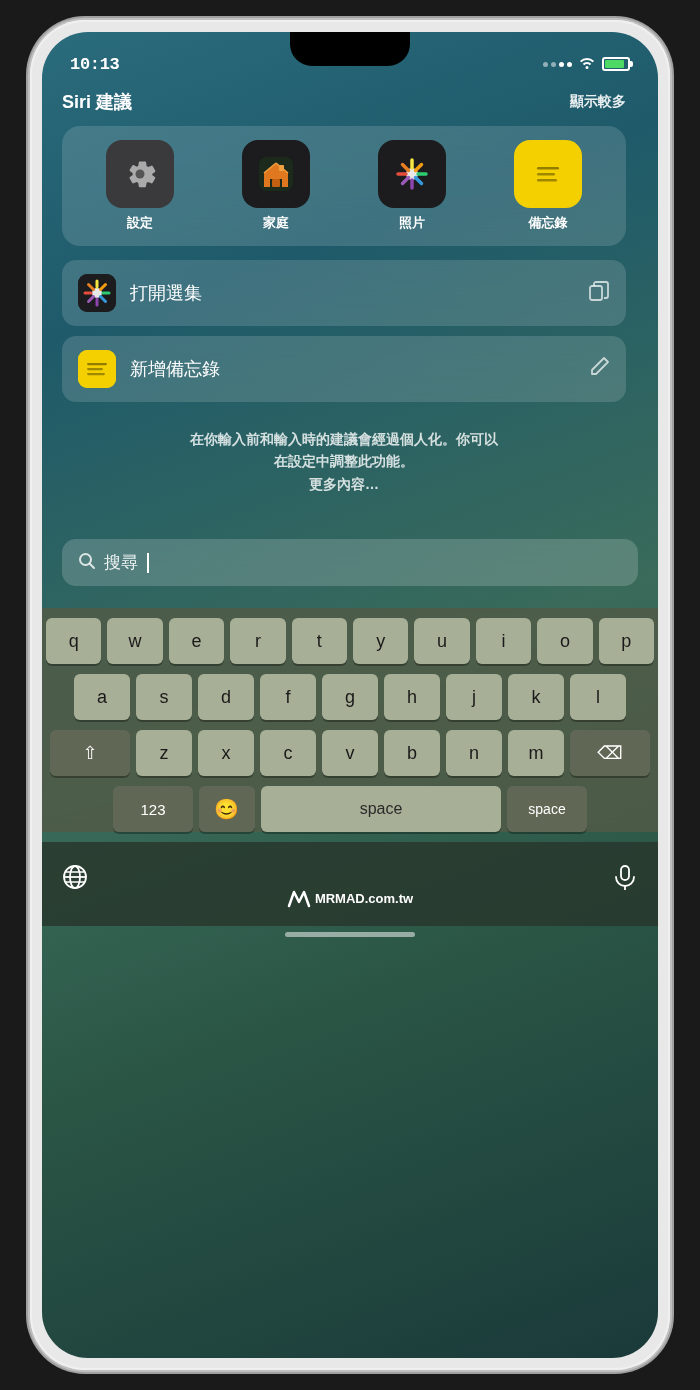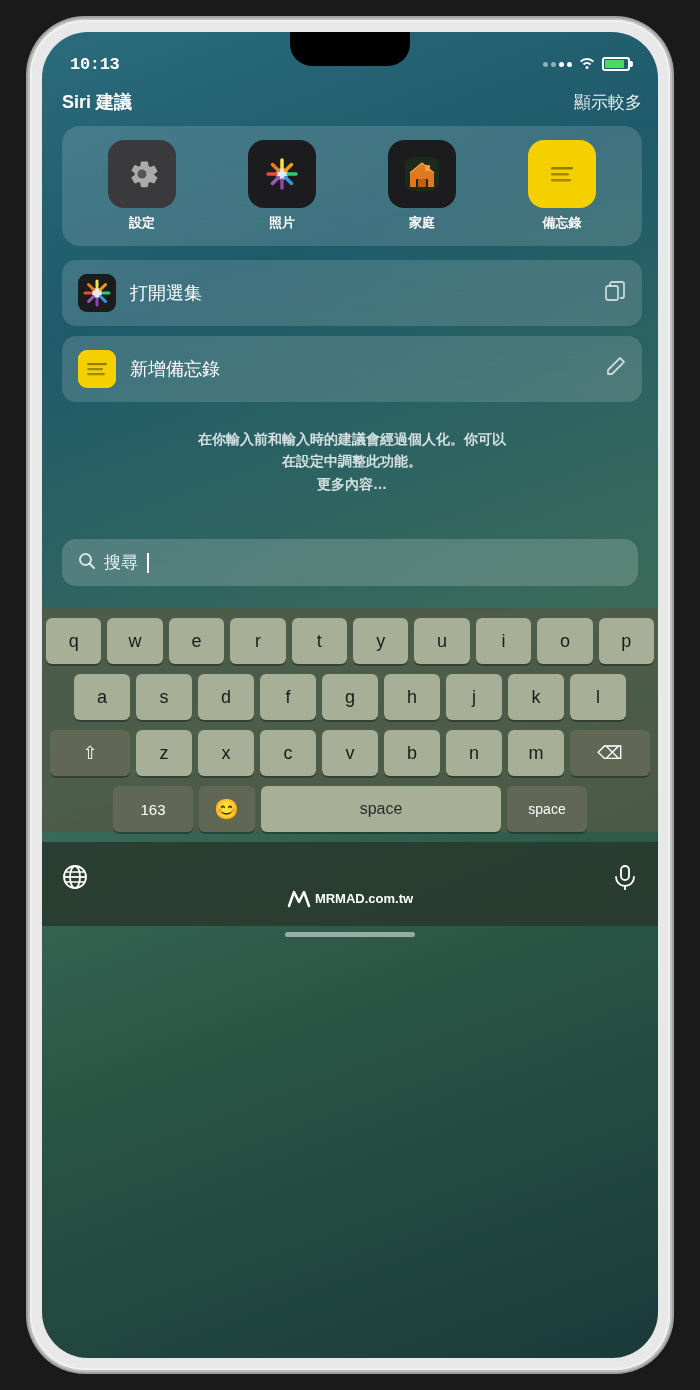--- a/index.html
+++ b/index.html
@@ -92,38 +92,38 @@
       left: 50%;
       transform: translateX(-50%);
       width: 120px;
       height: 34px;
       background: #000;
       border-radius: 0 0 22px 22px;
       z-index: 10;
     }
     
     .content {
-      padding: 8px 16px 0 20px;
+      padding: 8px 32px 0 20px;
     }
     
     .siri-header {
       display: flex;
       justify-content: space-between;
       align-items: center;
       margin-bottom: 12px;
     }
     .siri-title {
       color: white;
       font-size: 18px;
       font-weight: 600;
     }
     .siri-more {
       color: white;
-      font-size: 17px;
-      font-weight: 400;
+      font-size: 14px;
+      font-weight: 700;
       opacity: 0.9;
     }
     .siri-apps {
       background: rgba(255,255,255,0.15);
       backdrop-filter: blur(20px);
       border-radius: 18px;
       padding: 14px 10px;
       display: flex;
       justify-content: space-around;
       margin-bottom: 14px;
@@ -349,54 +349,54 @@
 
         <div class="app-item">
           <div class="app-icon settings">
             <svg class="gear-svg" viewBox="0 0 40 40" fill="none">
               <path d="M20 25a5 5 0 1 0 0-10 5 5 0 0 0 0 10z" fill="#aaa"></path>
               <path d="M32.2 21.8c.1-.6.1-1.2 0-1.8l2.8-2.1a1 1 0 0 0 .2-1.3l-2.6-4.5a1 1 0 0 0-1.2-.4l-3.3 1.3a13 13 0 0 0-1.5-.9l-.5-3.5A1 1 0 0 0 25 7.5h-5.2a1 1 0 0 0-1 .8l-.5 3.5a13 13 0 0 0-1.5.9L13.5 11a1 1 0 0 0-1.2.4L9.7 15.8a1 1 0 0 0 .2 1.3l2.8 2.1c-.1.6-.1 1.2 0 1.8l-2.8 2.1a1 1 0 0 0-.2 1.3l2.6 4.5a1 1 0 0 0 1.2.4l3.3-1.3c.5.3 1 .6 1.5.9l.5 3.5a1 1 0 0 0 1 .8H25a1 1 0 0 0 1-.8l.5-3.5a13 13 0 0 0 1.5-.9l3.3 1.3a1 1 0 0 0 1.2-.4l2.6-4.5a1 1 0 0 0-.2-1.3l-2.7-2.1z" fill="#aaa"></path>
               <circle cx="20" cy="20" r="4.5" fill="#555"></circle>
             </svg>
           </div>
           <span class="app-label">設定</span>
+        </div>
+
+        <div class="app-item">
+          <div class="app-icon home">
+            <svg width="42" height="42" viewBox="0 0 42 42">
+              <rect x="4" y="4" width="34" height="34" rx="8" fill="#1c2a1c"></rect>
+              <path d="M21 10 L33 20 L33 34 L27 34 L27 26 L15 26 L15 34 L9 34 L9 20 Z" fill="#e07820"></path>
+              <rect x="17" y="26" width="8" height="8" rx="1" fill="#c06010"></rect>
+              <path d="M21 10 L33 20" stroke="#f0a040" stroke-width="1.5" fill="none"></path>
+              <path d="M21 10 L9 20" stroke="#f0a040" stroke-width="1.5" fill="none"></path>
+              <rect x="24" y="12" width="5" height="6" rx="1" fill="#f0a040"></rect>
+            </svg>
+          </div>
+          <span class="app-label">家庭</span>
         </div>
 
         <div class="app-item">
           <div class="app-icon photos">
             <svg width="42" height="42" viewBox="0 0 42 42">
               <circle cx="21" cy="21" r="6" fill="#fff" opacity="0.9"></circle>
               <path d="M21 7 L21 15" stroke="#f5e642" stroke-width="3.5" stroke-linecap="round"></path>
               <path d="M21 27 L21 35" stroke="#8e44ad" stroke-width="3.5" stroke-linecap="round"></path>
               <path d="M7 21 L15 21" stroke="#e74c3c" stroke-width="3.5" stroke-linecap="round"></path>
               <path d="M27 21 L35 21" stroke="#2ecc71" stroke-width="3.5" stroke-linecap="round"></path>
               <path d="M11.5 11.5 L17.5 17.5" stroke="#e67e22" stroke-width="3.5" stroke-linecap="round"></path>
               <path d="M24.5 24.5 L30.5 30.5" stroke="#3498db" stroke-width="3.5" stroke-linecap="round"></path>
               <path d="M30.5 11.5 L24.5 17.5" stroke="#f39c12" stroke-width="3.5" stroke-linecap="round"></path>
               <path d="M17.5 24.5 L11.5 30.5" stroke="#9b59b6" stroke-width="3.5" stroke-linecap="round"></path>
             </svg>
           </div>
           <span class="app-label">照片</span>
         </div>
 
         <div class="app-item">
-          <div class="app-icon home">
-            <svg width="42" height="42" viewBox="0 0 42 42">
-              <rect x="4" y="4" width="34" height="34" rx="8" fill="#1c2a1c"></rect>
-              <path d="M21 10 L33 20 L33 34 L27 34 L27 26 L15 26 L15 34 L9 34 L9 20 Z" fill="#e07820"></path>
-              <rect x="17" y="26" width="8" height="8" rx="1" fill="#c06010"></rect>
-              <path d="M21 10 L33 20" stroke="#f0a040" stroke-width="1.5" fill="none"></path>
-              <path d="M21 10 L9 20" stroke="#f0a040" stroke-width="1.5" fill="none"></path>
-              <rect x="24" y="12" width="5" height="6" rx="1" fill="#f0a040"></rect>
-            </svg>
-          </div>
-          <span class="app-label">家庭</span>
-        </div>
-
-        <div class="app-item">
           <div class="app-icon notes">
             <svg width="42" height="42" viewBox="0 0 42 42">
               <rect x="4" y="4" width="34" height="34" rx="8" fill="#f5d000"></rect>
               <rect x="10" y="14" width="22" height="2.5" rx="1.25" fill="rgba(0,0,0,0.4)"></rect>
               <rect x="10" y="20" width="18" height="2.5" rx="1.25" fill="rgba(0,0,0,0.35)"></rect>
               <rect x="10" y="26" width="20" height="2.5" rx="1.25" fill="rgba(0,0,0,0.35)"></rect>
             </svg>
           </div>
           <span class="app-label">備忘錄</span>
         </div>
@@ -496,21 +496,21 @@
         <div class="key">x</div>
         <div class="key">c</div>
         <div class="key">v</div>
         <div class="key">b</div>
         <div class="key">n</div>
         <div class="key">m</div>
         <div class="key dark wide">⌫</div>
       </div>
 
       <div class="key-row">
-        <div class="key dark wide" style="font-size:15px;">163</div>
+        <div class="key dark wide" style="font-size:15px;">123</div>
         <div class="key dark emoji" style="font-size:20px;">😊</div>
         <div class="key space">space</div>
         <div class="key dark search-key" style="font-size:14px; color:white;">space</div>
       </div>
     </div>
 
     <div class="bottom-bar">
       <span class="globe-icon">
         <svg width="26" height="26" viewBox="0 0 26 26" fill="none">
           <circle cx="13" cy="13" r="11" stroke="white" stroke-width="1.8"></circle>

